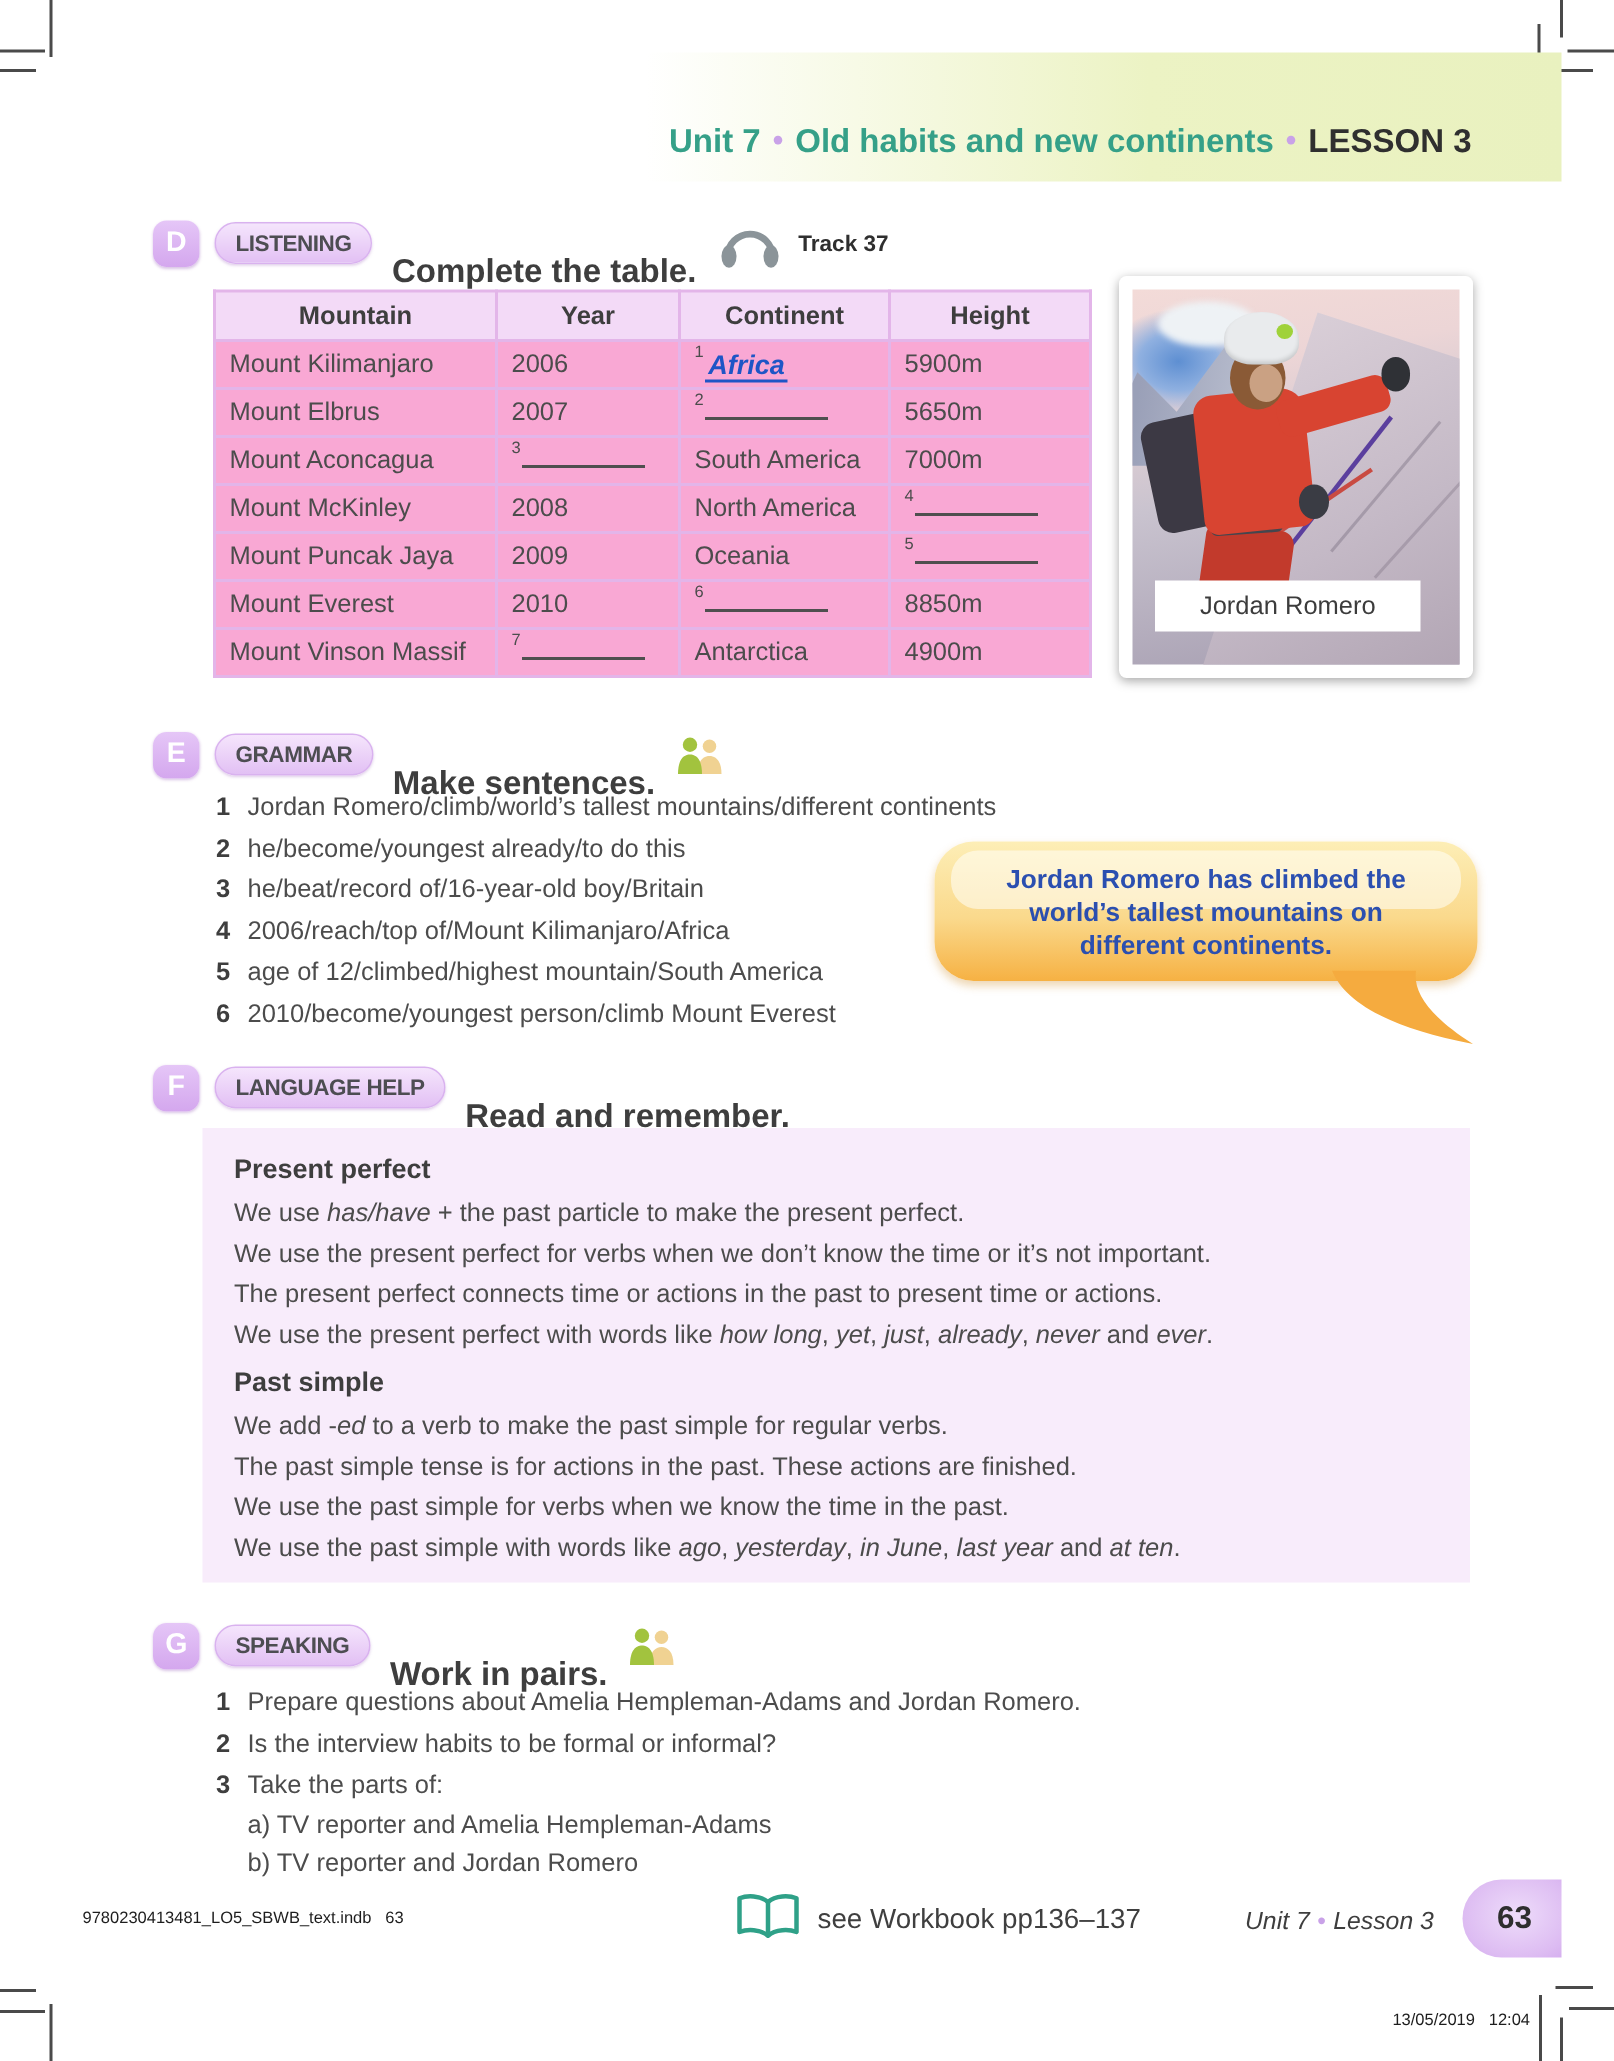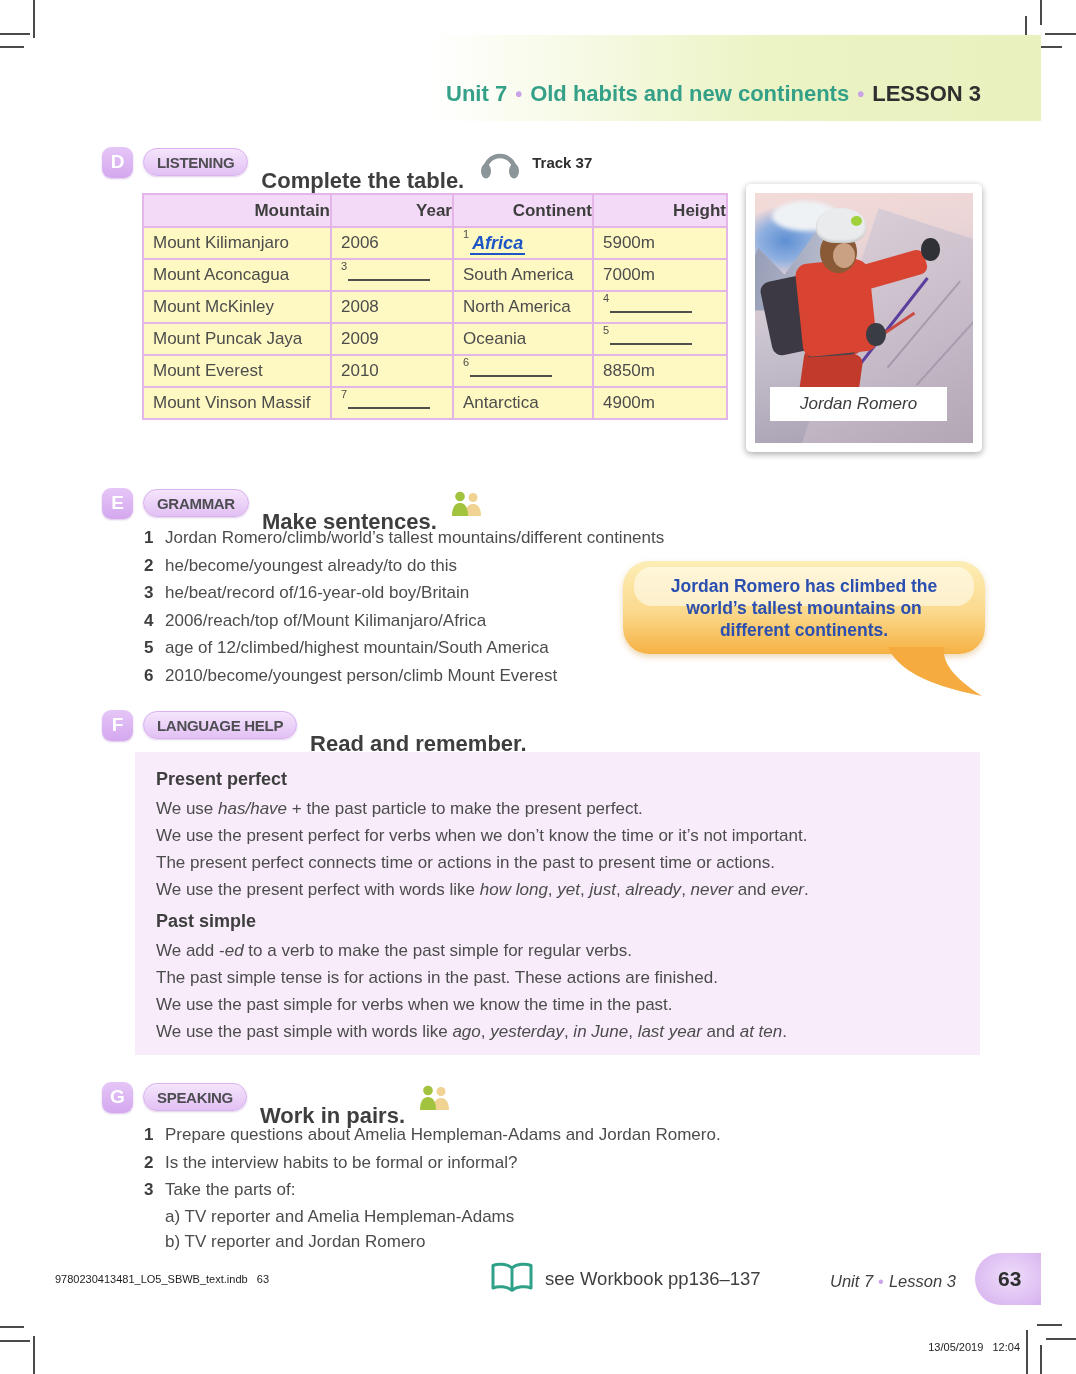--- a/index.html
+++ b/index.html
@@ -28,31 +28,31 @@
     box-shadow:0 1px 2px rgba(160,110,190,.35); font-weight:bold; font-size:15px; letter-spacing:-0.3px;
     color:#4d4d52; display:flex; align-items:center; }
   .sec-title { font-size:22px; font-weight:bold; color:#3e3e3e; margin-left:13px;margin-top:37px; }
   .sec-icon { margin-left:13px; display:flex; align-items:center; }
   .track-label { margin-left:9px; font-size:15px; font-weight:bold; color:#2f2f2f; }
 
   
   .mtable { position:absolute; left:142px; top:193px; width:584px; border-collapse:collapse;
     table-layout:fixed; font-size:17px; }
   .mtable th { background:#f3daf7; color:#3e3e3e; font-weight:bold; height:33px;
-    border:2px solid #e3b5e9; text-align:right; }
-  .mtable td { background:#fef9c3; border:2px solid #e3b5e9; height:32px; padding:0 9px;
+    border:2px solid #e3b5e9; text-align:center; }
+  .mtable td { background:#f9a8d4; border:2px solid #e3b5e9; height:32px; padding:0 9px;
     color:#4c4c4c; text-align:left; white-space:nowrap; overflow:hidden; }
   .mtable sup { font-size:11px; position:relative; top:-4px; margin-right:1px; color:#4c4c4c; }
   .blank { display:inline-block; width:82px; height:14px; border-bottom:2px solid #4f4f4f; }
   .written { color:#1e55c6; font-style:italic; font-weight:600; font-size:18px;
     border-bottom:2px solid #1e55c6; padding:0 2px; }
 
   
   .photo-card { position:absolute; left:746px; top:184px; width:236px; height:268px; background:#fff;
-    border-radius:5px; box-shadow:0 2px 7px rgba(0,0,0,.35); padding:9px;font-style:italic; }
+    border-radius:5px; box-shadow:0 2px 7px rgba(0,0,0,.35); padding:9px; }
   .photo { position:relative; width:100%; height:100%; overflow:hidden;
     background:linear-gradient(170deg,#f3dbd8 0%,#ecd5d6 22%,#c9c3cf 52%,#a59db0 100%); }
   .ph-sky { position:absolute; left:-8%; top:5%; width:44%; height:28%;
     background:radial-gradient(closest-side,#5e8fd2,#8fb0e0 55%,rgba(143,176,224,0)); }
   .ph-cloud { position:absolute; left:8%; top:3%; width:30%; height:12%; background:#eef2f5;
     border-radius:50%; filter:blur(2px); }
   .ph-peaks { position:absolute; left:-12%; top:15%; width:75%; height:32%;
     background:linear-gradient(100deg,#9aa0b8 20%,#b7bccd 60%,#8e94ac);
     clip-path:polygon(0 100%,18% 22%,34% 55%,54% 0,74% 60%,100% 30%,100% 100%); }
   .ph-slope { position:absolute; right:-28%; top:16%; width:95%; height:120%;
@@ -182,20 +182,26 @@
         </tr>
       </thead>
     <tbody>
         <tr>
           <td>Mount Kilimanjaro</td>
           <td>2006</td>
           <td><sup>1</sup><span class="written">Africa</span></td>
           <td>5900m</td>
         </tr>
         <tr>
+          <td>Mount Elbrus</td>
+          <td>2007</td>
+          <td><sup>2</sup><span class="blank"></span></td>
+          <td>5650m</td>
+        </tr>
+        <tr>
           <td>Mount Aconcagua</td>
           <td><sup>3</sup><span class="blank"></span></td>
           <td>South America</td>
           <td>7000m</td>
         </tr>
         <tr>
           <td>Mount McKinley</td>
           <td>2008</td>
           <td>North America</td>
           <td><sup>4</sup><span class="blank"></span></td>

